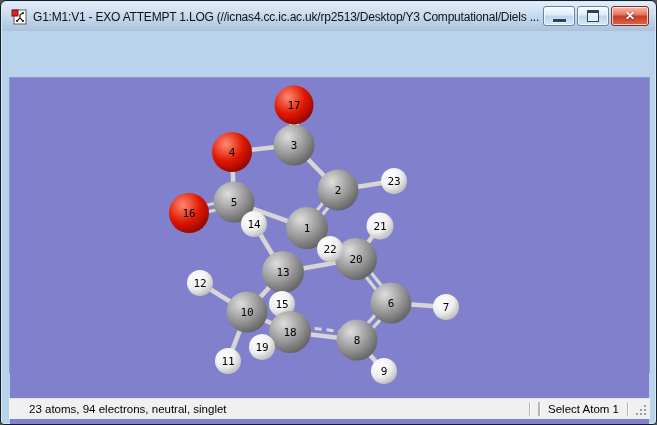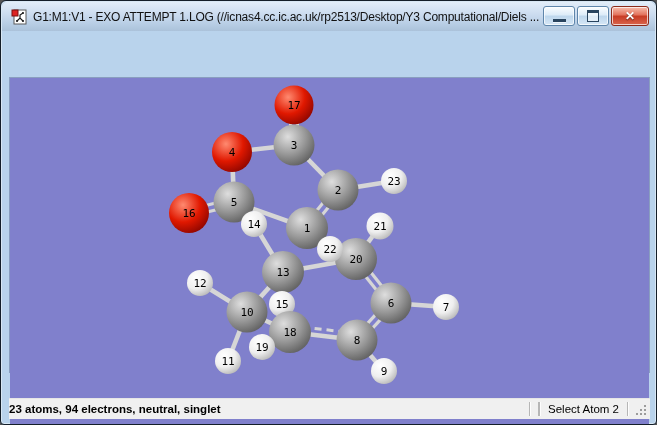--- a/index.html
+++ b/index.html
@@ -23,21 +23,21 @@
              background:rgba(255,255,255,.5);}
   .close-glyph{color:#fff;font-size:12px;font-weight:bold;text-shadow:0 1px 1px rgba(0,0,0,.55);line-height:1;}
   .canvas{position:absolute;left:8px;top:32px;width:641px;height:296px;box-sizing:border-box;
           border:1px solid rgba(50,60,110,.35);margin-top:44px;}
   .canvas svg{display:block;}
   .atom-label{font:11px "DejaVu Sans Mono",monospace;fill:#000;text-anchor:middle;}
   .statusbar{position:absolute;left:8px;top:397px;width:641px;height:21px;background:#f0f0f0;
              border-top:1px solid #e6e6e6;box-sizing:border-box;display:flex;align-items:stretch;
              font-size:11.5px;color:#000;}
   .sb-section{display:flex;align-items:center;white-space:nowrap;}
-  .sb-left{flex:1 1 auto;padding-left:0;overflow:hidden;font-weight:bold;}
+  .sb-left{flex:1 1 auto;padding-left:20px;overflow:hidden;}
   .sb-gap{width:8px;}
   .sb-mid{padding:0 8px;}
   .sep{width:1px;background:#b6b6b6;margin:3px 0;box-shadow:1px 0 0 #fdfdfd;flex:0 0 auto;}
   .sb-gripzone{width:22px;position:relative;}
   .grip{position:absolute;width:2px;height:2px;background:#9c9c9c;right:12px;bottom:4px;
         box-shadow:4px 0 #9c9c9c,8px 0 #9c9c9c,4px -4px #9c9c9c,8px -4px #9c9c9c,8px -8px #9c9c9c;}
 </style>
 </head>
 <body>
 
@@ -162,20 +162,20 @@
         <text x="219" y="288" class="atom-label">11</text>
       </svg>
   </div>
 
   <div class="statusbar">
     <div class="sb-section sb-left">23 atoms, 94 electrons, neutral, singlet</div>
     <div class="sep"></div>
     <div class="sb-section sb-gap"></div>
     <div class="sep"></div>
     <div class="sep"></div>
-    <div class="sb-section sb-mid">Select Atom 2</div>
+    <div class="sb-section sb-mid">Select Atom 1</div>
     <div class="sep"></div>
     <div class="sb-section sb-gripzone">
       <div class="grip"></div>
     </div>
   </div>
 
 </div>
 
 </body></html>

